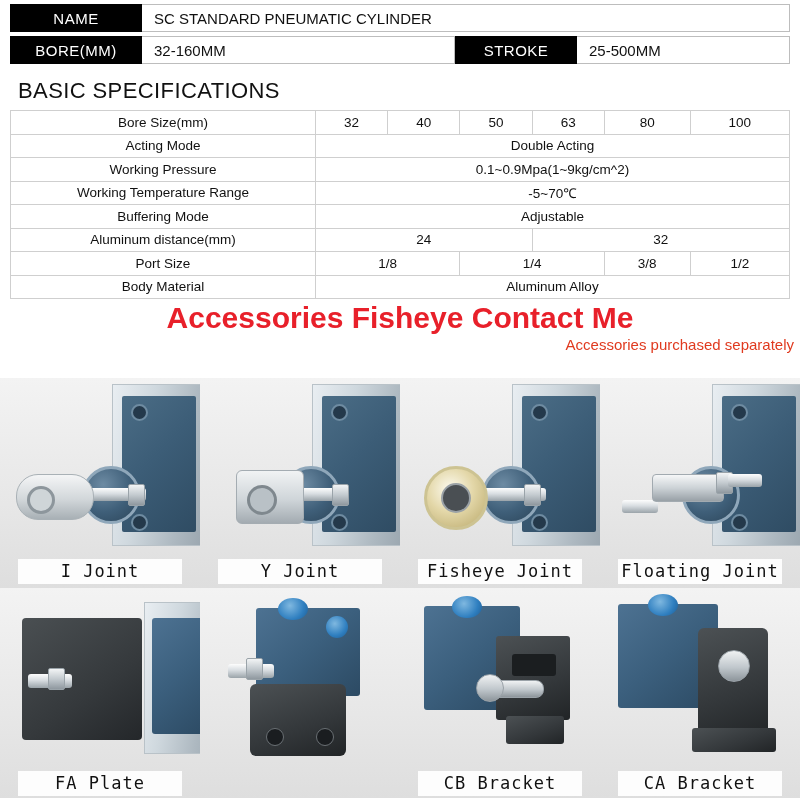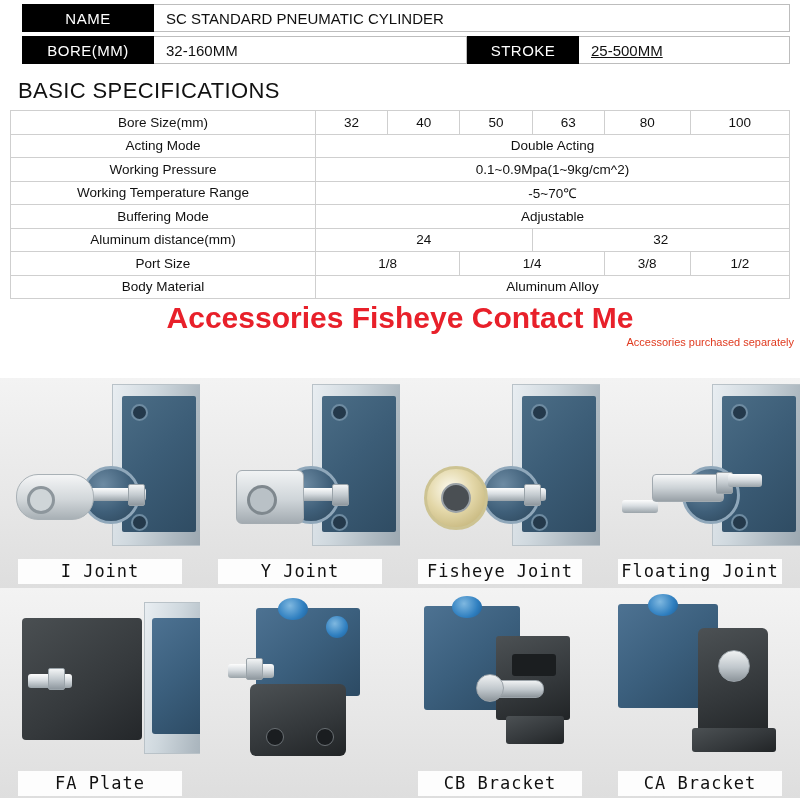--- a/index.html
+++ b/index.html
@@ -6,39 +6,39 @@
   body{
     width:800px;height:800px;
     font-family:"Liberation Sans", sans-serif;
     background:#ffffff;
     color:#111;
     overflow:hidden;
   }
   .page{position:relative;width:800px;height:800px;}
 
   
-  .header{padding:4px 10px 4px 10px;margin-left:12px;}
+  .header{padding:4px 10px 4px 10px;}
   .hrow{display:flex;align-items:stretch;margin-bottom:4px;height:28px;}
   .hlabel{
     background:#000;color:#fff;
     display:flex;align-items:center;justify-content:center;
     font-size:15px;letter-spacing:.5px;
   }
   .hvalue{
     background:#fff;border:1px solid #bdbdbd;border-left:none;
     display:flex;align-items:center;
     padding-left:12px;font-size:15px;color:#111;
     flex:1;
   }
   .hlabel.name{width:132px;}
   .hlabel.bore{width:132px;}
-  .hlabel.stroke{width:112px;}
+  .hlabel.stroke{width:122px;}
   .hvalue.name{flex:1;}
   .hvalue.bore{width:300px;flex:none;}
-  .hvalue.stroke{flex:1;text-decoration:underline;}
+  .hvalue.stroke{flex:1;}
 
   
   .sectitle{
     font-size:22px;font-weight:400;color:#111;
     padding:6px 0 6px 18px;letter-spacing:.4px;
   }
 
   
   .spec-wrap{padding:0 10px;}
   table.spec{
@@ -53,21 +53,21 @@
     white-space:nowrap;
   }
   table.spec td.lbl{
     width:300px;text-align:center;
   }
   .spec tr:first-child td{}
 
   
   .acc-note{
     position:absolute;right:6px;top:336px;
-    color:#e03a1f;font-size:11px;
+    color:#e03a1f;font-size:15px;
   }
   .acc-title{
     color:#e8202a;
     font-size:30px;font-weight:bold;
     text-align:center;
     margin-top:2px;
     letter-spacing:0px;
   }
 
   

